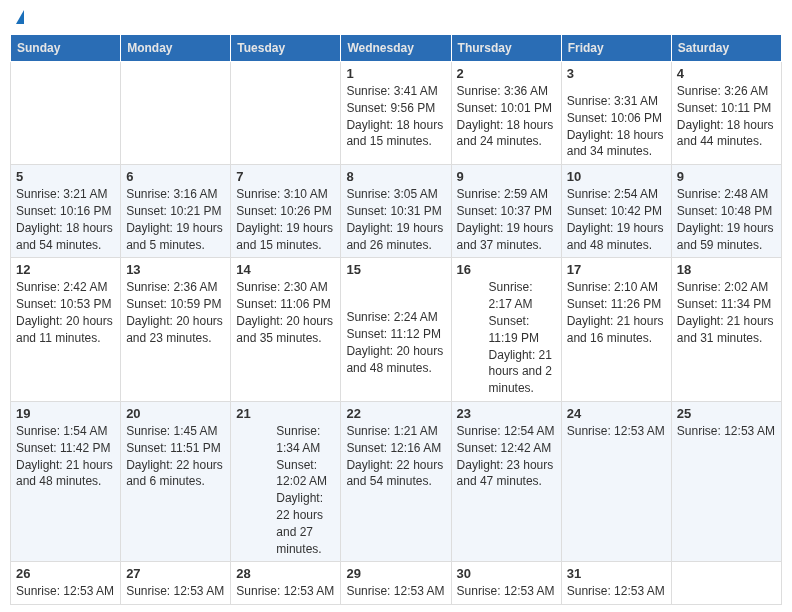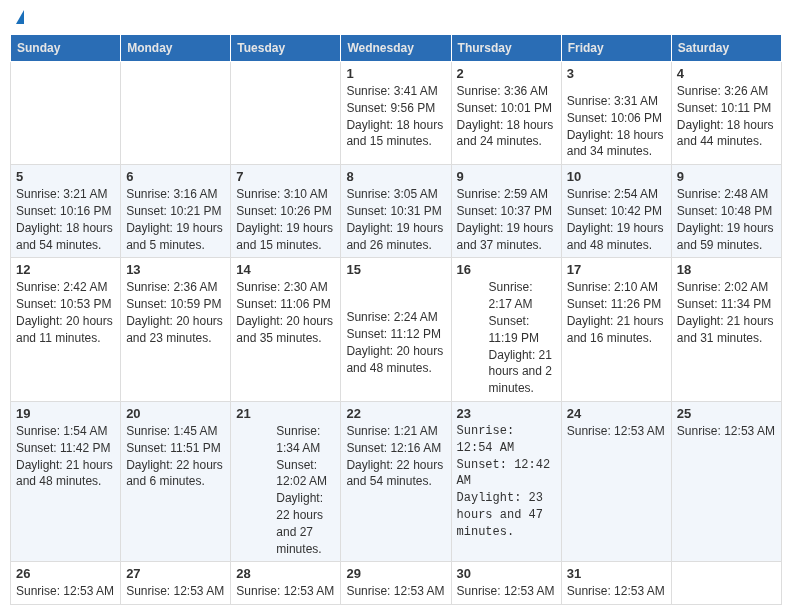--- a/index.html
+++ b/index.html
@@ -262,21 +262,21 @@
 Daylight: 22 hours and 27 minutes.</div>
         </td>
         <td>
           <span class="day-number">22</span>
           <div class="day-info" style="white-space: pre-line;">Sunrise: 1:21 AM
 Sunset: 12:16 AM
 Daylight: 22 hours and 54 minutes.</div>
         </td>
         <td>
           <span class="day-number">23</span>
-          <div class="day-info" style="white-space: pre-line; font-family: Liberation Mono, monospace;">Sunrise: 12:54 AM
+          <div class="day-info" style="white-space: pre-line;">Sunrise: 12:54 AM
 Sunset: 12:42 AM
 Daylight: 23 hours and 47 minutes.</div>
         </td>
         <td>
           <span class="day-number">24</span>
           <div class="day-info" style="white-space: pre-line;">Sunrise: 12:53 AM</div>
         </td>
         <td>
           <span class="day-number">25</span>
           <div class="day-info" style="white-space: pre-line;">Sunrise: 12:53 AM</div>

